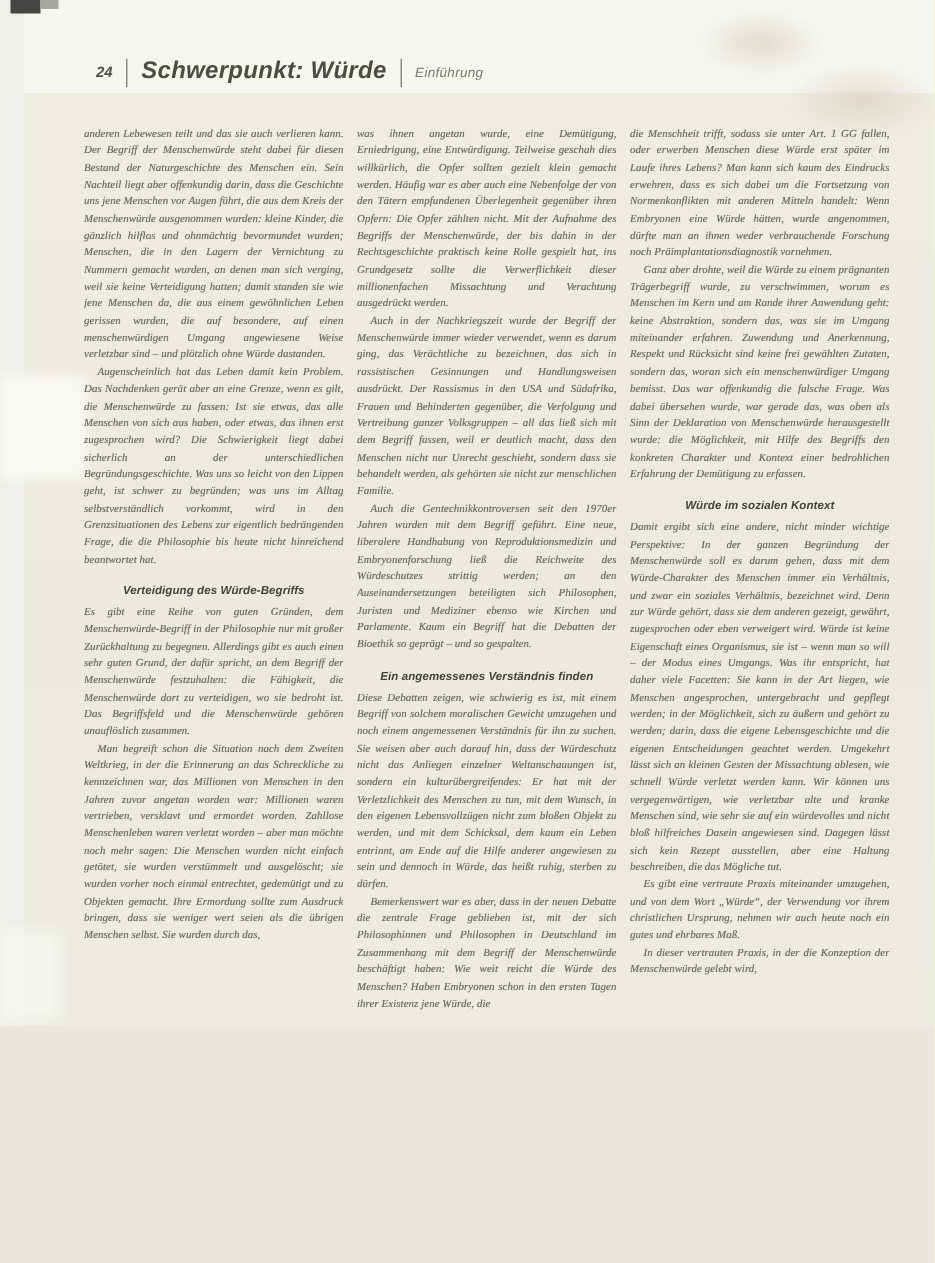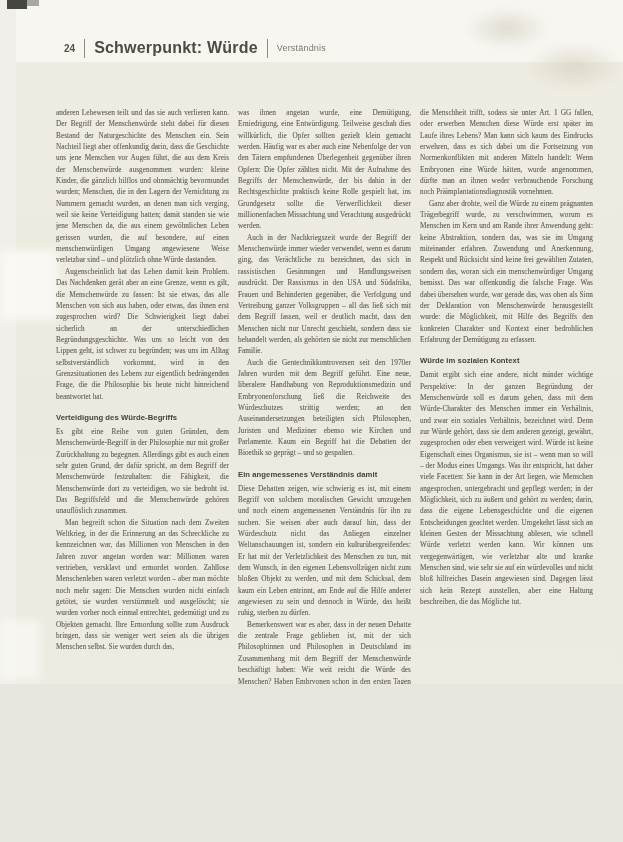--- a/index.html
+++ b/index.html
@@ -1,20 +1,21 @@
 <!DOCTYPE html>
 <html lang="de"><head>
 <meta charset="utf-8">
 <style>
   html,body{margin:0;padding:0;}
   body{width:623px;height:842px;overflow:hidden;background:#e8e6df;}
   .page{
     position:relative;width:623px;height:684px;
     background:#fef9c3;overflow:hidden;
     font-family:"Liberation Serif","DejaVu Serif",serif;
+    font-style:italic;
   }
   .left-strip{position:absolute;left:0;top:0;width:16px;height:842px;background:#f1efe9;}
   .top-band{position:absolute;left:16px;top:0;width:607px;height:62px;background:#f7f6f1;}
   .content-bg{
     position:absolute;left:16px;top:62px;width:607px;height:780px;
     background:linear-gradient(180deg,#efece2 0%,#eceade 45%,#efede3 100%);
   }
   .scan-artifact{position:absolute;pointer-events:none;}
   .art-1{left:430px;top:0;width:193px;height:95px;
     background:
@@ -40,28 +41,27 @@
   .columns{
     position:absolute;left:56px;top:84px;width:537px;height:724px;
     display:flex;gap:9px;
   }
   .col{
     width:173px;overflow:hidden;
     font-size:7.25px;line-height:11.35px;color:#6e6a60;
     text-align:justify;letter-spacing:.05px;
     text-shadow:0 0 .5px rgba(110,106,96,.6);
     hyphens:auto;
-    margin-top:24px;
   }
   .col p{margin:0;}
   .col p + p{text-indent:9px;}
   .col h3{
     font-family:"Liberation Sans","DejaVu Sans",sans-serif;
     font-size:7.7px;line-height:10px;color:#45423a;
-    margin:10px 0 4px 0;text-align:left;text-shadow:none;
+    margin:10px 0 4px 0;text-align:center;text-shadow:none;
   }
   .footer{
     position:absolute;right:33px;top:804px;
     font-family:"Liberation Sans","DejaVu Sans",sans-serif;
     font-size:6.4px;color:#8e897b;letter-spacing:.2px;
   }
 </style>
 </head>
 <body>
 
@@ -76,41 +76,43 @@
   <div class="scan-artifact art-4"></div>
 
   <div class="corner-mark"></div>
   <div class="corner-mark2"></div>
 
   <div class="header">
     <span class="page-number">24</span>
     <span class="vrule"></span>
     <span class="section-title">Schwerpunkt: Würde</span>
     <span class="vrule"></span>
-    <span class="page-tag">Verständnis</span>
+    <span class="page-tag">Einführung</span>
   </div>
 
   <div class="columns">
     <div class="col">
         <p>anderen Lebewesen teilt und das sie auch verlieren kann. Der Begriff der Menschenwürde steht dabei für diesen Bestand der Naturgeschichte des Menschen ein. Sein Nachteil liegt aber offenkundig darin, dass die Geschichte uns jene Menschen vor Augen führt, die aus dem Kreis der Menschenwürde ausgenommen wurden: kleine Kinder, die gänzlich hilflos und ohnmächtig bevormundet wurden; Menschen, die in den Lagern der Vernichtung zu Nummern gemacht wurden, an denen man sich verging, weil sie keine Verteidigung hatten; damit standen sie wie jene Menschen da, die aus einem gewöhnlichen Leben gerissen wurden, die auf besondere, auf einen menschenwürdigen Umgang angewiesene Weise verletzbar sind – und plötzlich ohne Würde dastanden.</p>
         <p>Augenscheinlich hat das Leben damit kein Problem. Das Nachdenken gerät aber an eine Grenze, wenn es gilt, die Menschenwürde zu fassen: Ist sie etwas, das alle Menschen von sich aus haben, oder etwas, das ihnen erst zugesprochen wird? Die Schwierigkeit liegt dabei sicherlich an der unterschiedlichen Begründungsgeschichte. Was uns so leicht von den Lippen geht, ist schwer zu begründen; was uns im Alltag selbstverständlich vorkommt, wird in den Grenzsituationen des Lebens zur eigentlich bedrängenden Frage, die die Philosophie bis heute nicht hinreichend beantwortet hat.</p>
         <h3>Verteidigung des Würde-Begriffs</h3>
         <p>Es gibt eine Reihe von guten Gründen, dem Menschenwürde-Begriff in der Philosophie nur mit großer Zurückhaltung zu begegnen. Allerdings gibt es auch einen sehr guten Grund, der dafür spricht, an dem Begriff der Menschenwürde festzuhalten: die Fähigkeit, die Menschenwürde dort zu verteidigen, wo sie bedroht ist. Das Begriffsfeld und die Menschenwürde gehören unauflöslich zusammen.</p>
         <p>Man begreift schon die Situation nach dem Zweiten Weltkrieg, in der die Erinnerung an das Schreckliche zu kennzeichnen war, das Millionen von Menschen in den Jahren zuvor angetan worden war: Millionen waren vertrieben, versklavt und ermordet worden. Zahllose Menschenleben waren verletzt worden – aber man möchte noch mehr sagen: Die Menschen wurden nicht einfach getötet, sie wurden verstümmelt und ausgelöscht; sie wurden vorher noch einmal entrechtet, gedemütigt und zu Objekten gemacht. Ihre Ermordung sollte zum Ausdruck bringen, dass sie weniger wert seien als die übrigen Menschen selbst. Sie wurden durch das,</p>
       </div>
     <div class="col">
         <p>was ihnen angetan wurde, eine Demütigung, Erniedrigung, eine Entwürdigung. Teilweise geschah dies willkürlich, die Opfer sollten gezielt klein gemacht werden. Häufig war es aber auch eine Nebenfolge der von den Tätern empfundenen Überlegenheit gegenüber ihren Opfern: Die Opfer zählten nicht. Mit der Aufnahme des Begriffs der Menschenwürde, der bis dahin in der Rechtsgeschichte praktisch keine Rolle gespielt hat, ins Grundgesetz sollte die Verwerflichkeit dieser millionenfachen Missachtung und Verachtung ausgedrückt werden.</p>
         <p>Auch in der Nachkriegszeit wurde der Begriff der Menschenwürde immer wieder verwendet, wenn es darum ging, das Verächtliche zu bezeichnen, das sich in rassistischen Gesinnungen und Handlungsweisen ausdrückt. Der Rassismus in den USA und Südafrika, Frauen und Behinderten gegenüber, die Verfolgung und Vertreibung ganzer Volksgruppen – all das ließ sich mit dem Begriff fassen, weil er deutlich macht, dass den Menschen nicht nur Unrecht geschieht, sondern dass sie behandelt werden, als gehörten sie nicht zur menschlichen Familie.</p>
         <p>Auch die Gentechnikkontroversen seit den 1970er Jahren wurden mit dem Begriff geführt. Eine neue, liberalere Handhabung von Reproduktionsmedizin und Embryonenforschung ließ die Reichweite des Würdeschutzes strittig werden; an den Auseinandersetzungen beteiligten sich Philosophen, Juristen und Mediziner ebenso wie Kirchen und Parlamente. Kaum ein Begriff hat die Debatten der Bioethik so geprägt – und so gespalten.</p>
-        <h3>Ein angemessenes Verständnis damit</h3>
+        <h3>Ein angemessenes Verständnis finden</h3>
         <p>Diese Debatten zeigen, wie schwierig es ist, mit einem Begriff von solchem moralischen Gewicht umzugehen und noch einem angemessenen Verständnis für ihn zu suchen. Sie weisen aber auch darauf hin, dass der Würdeschutz nicht das Anliegen einzelner Weltanschauungen ist, sondern ein kulturübergreifendes: Er hat mit der Verletzlichkeit des Menschen zu tun, mit dem Wunsch, in den eigenen Lebensvollzügen nicht zum bloßen Objekt zu werden, und mit dem Schicksal, dem kaum ein Leben entrinnt, am Ende auf die Hilfe anderer angewiesen zu sein und dennoch in Würde, das heißt ruhig, sterben zu dürfen.</p>
         <p>Bemerkenswert war es aber, dass in der neuen Debatte die zentrale Frage geblieben ist, mit der sich Philosophinnen und Philosophen in Deutschland im Zusammenhang mit dem Begriff der Menschenwürde beschäftigt haben: Wie weit reicht die Würde des Menschen? Haben Embryonen schon in den ersten Tagen ihrer Existenz jene Würde, die</p>
       </div>
     <div class="col">
         <p>die Menschheit trifft, sodass sie unter Art. 1 GG fallen, oder erwerben Menschen diese Würde erst später im Laufe ihres Lebens? Man kann sich kaum des Eindrucks erwehren, dass es sich dabei um die Fortsetzung von Normenkonflikten mit anderen Mitteln handelt: Wenn Embryonen eine Würde hätten, wurde angenommen, dürfte man an ihnen weder verbrauchende Forschung noch Präimplantationsdiagnostik vornehmen.</p>
         <p>Ganz aber drohte, weil die Würde zu einem prägnanten Trägerbegriff wurde, zu verschwimmen, worum es Menschen im Kern und am Rande ihrer Anwendung geht: keine Abstraktion, sondern das, was sie im Umgang miteinander erfahren. Zuwendung und Anerkennung, Respekt und Rücksicht sind keine frei gewählten Zutaten, sondern das, woran sich ein menschenwürdiger Umgang bemisst. Das war offenkundig die falsche Frage. Was dabei übersehen wurde, war gerade das, was oben als Sinn der Deklaration von Menschenwürde herausgestellt wurde: die Möglichkeit, mit Hilfe des Begriffs den konkreten Charakter und Kontext einer bedrohlichen Erfahrung der Demütigung zu erfassen.</p>
         <h3>Würde im sozialen Kontext</h3>
         <p>Damit ergibt sich eine andere, nicht minder wichtige Perspektive: In der ganzen Begründung der Menschenwürde soll es darum gehen, dass mit dem Würde-Charakter des Menschen immer ein Verhältnis, und zwar ein soziales Verhältnis, bezeichnet wird. Denn zur Würde gehört, dass sie dem anderen gezeigt, gewährt, zugesprochen oder eben verweigert wird. Würde ist keine Eigenschaft eines Organismus, sie ist – wenn man so will – der Modus eines Umgangs. Was ihr entspricht, hat daher viele Facetten: Sie kann in der Art liegen, wie Menschen angesprochen, untergebracht und gepflegt werden; in der Möglichkeit, sich zu äußern und gehört zu werden; darin, dass die eigene Lebensgeschichte und die eigenen Entscheidungen geachtet werden. Umgekehrt lässt sich an kleinen Gesten der Missachtung ablesen, wie schnell Würde verletzt werden kann. Wir können uns vergegenwärtigen, wie verletzbar alte und kranke Menschen sind, wie sehr sie auf ein würdevolles und nicht bloß hilfreiches Dasein angewiesen sind. Dagegen lässt sich kein Rezept ausstellen, aber eine Haltung beschreiben, die das Mögliche tut.</p>
+        <p>Es gibt eine vertraute Praxis miteinander umzugehen, und von dem Wort „Würde“, der Verwendung vor ihrem christlichen Ursprung, nehmen wir auch heute noch ein gutes und ehrbares Maß.</p>
+        <p>In dieser vertrauten Praxis, in der die Konzeption der Menschenwürde gelebt wird,</p>
       </div>
   </div>
 
   <div class="footer">Dr. med. Mabuse 227 · Mai/Juni 2017</div>
 </div>
 
 </body></html>

